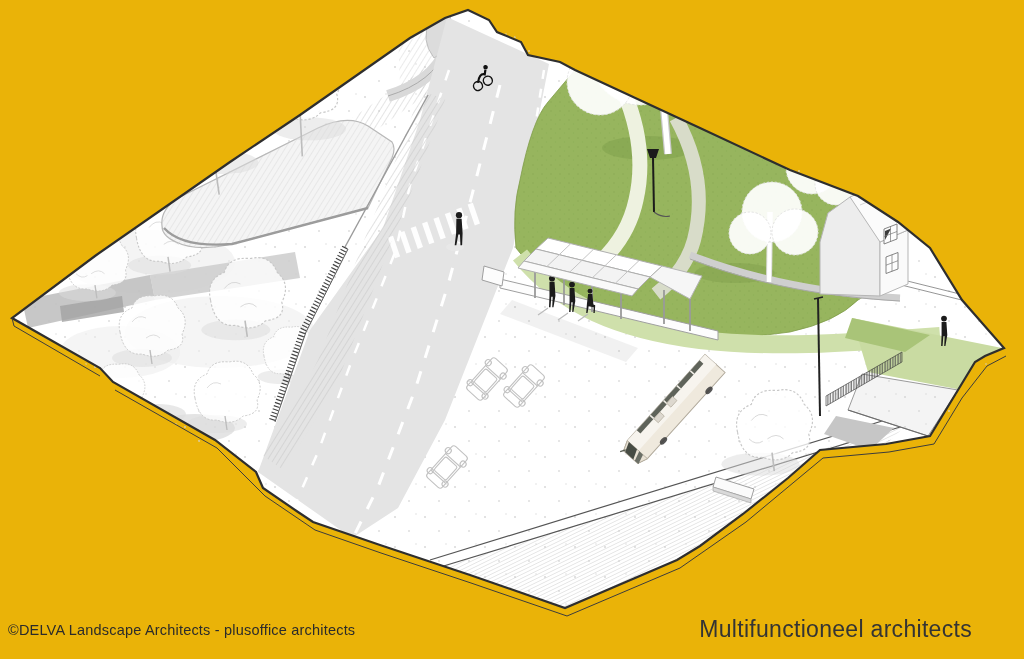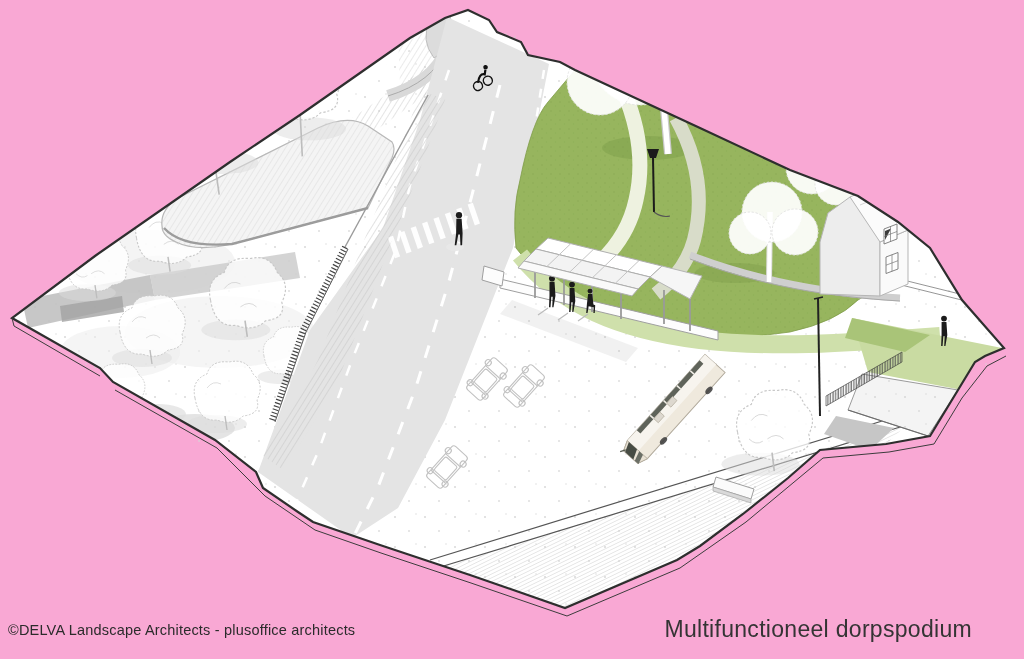--- a/index.html
+++ b/index.html
@@ -1,16 +1,16 @@
 <!DOCTYPE html>
 <html><head>
 <meta charset="utf-8">
 <style>
   html,body{margin:0;padding:0;background:#ffffff;}
-  .stage{position:relative;width:1024px;height:659px;background:#f9a8d4;overflow:hidden;
+  .stage{position:relative;width:1024px;height:659px;background:#eab308;overflow:hidden;
          font-family:"Liberation Sans", sans-serif;}
   .stage svg{position:absolute;left:0;top:0;}
   .footer-credit{position:absolute;left:8px;top:622px;font-size:14.5px;color:#2b2b2b;
          letter-spacing:.2px;}
   .footer-title{position:absolute;right:52px;top:616px;font-size:23px;color:#343434;
          font-weight:400;letter-spacing:.3px;}
   .tcanopy{fill:#fff;fill-opacity:.78;stroke:#c8c8c8;stroke-width:1;stroke-dasharray:2 1.6;}
   .tsquig{fill:none;stroke:#d6d6d6;stroke-width:.8;}
   .tshadow{fill:#dcdcdc;opacity:.5;}
   .ttrunk{stroke:#bdbdbd;stroke-width:1.4;}
@@ -358,14 +358,14 @@
   </g>
 
   <g fill="none">
     <path d="M468,10 L489,20 L497,32 L521,42 L528,55 L560,62 L575,70 L700,128 L790,170 L858,196 L898,222 L930,248 L962,300 L1004,348 L985,356 L975,362 L958,390 L930,436 L886,444 L820,450 L788,478 L743,514 L700,546 L677,560 L565,608 L470,575 L380,545 L313,522 L298,512 L263,488 L256,472 L215,440 L113,382 L100,368 L12,318 L95,256 L230,162 L300,115 L350,80 L410,38 L445,18 Z" stroke="#2e2e2e" stroke-width="2.2"></path>
     <path d="M1006,356 L987,366 L962,398 L934,444 L889,452 L823,458 L746,522 L680,568 L567,616 L471,583 L381,553 L315,530 L265,496 L217,448 L115,390" stroke="#3c3c3c" stroke-width="1"></path>
     <path d="M12,318 L14,326 L100,376" stroke="#3c3c3c" stroke-width="1"></path>
   </g>
 </svg>
 
 <div class="footer-credit">©DELVA Landscape Architects - plusoffice architects</div>
-<div class="footer-title">Multifunctioneel dorpspodium</div>
+<div class="footer-title">Multifunctioneel architects</div>
 </div>
 
 </body></html>

